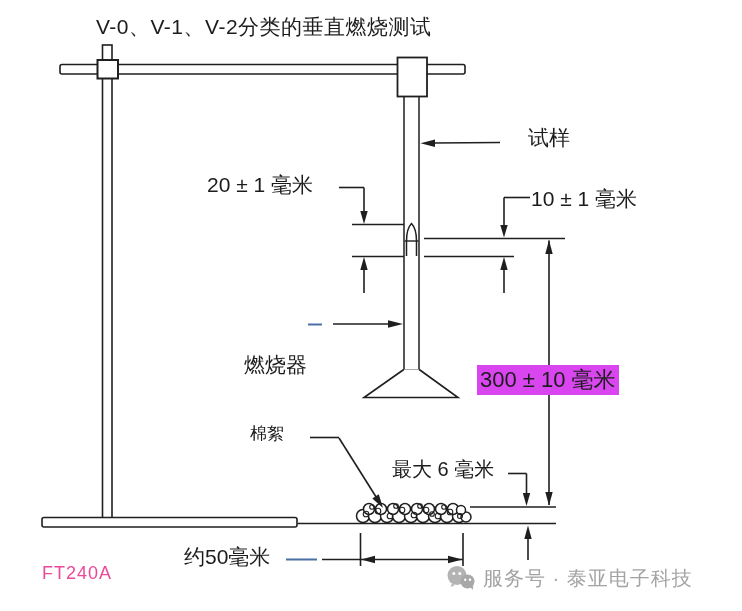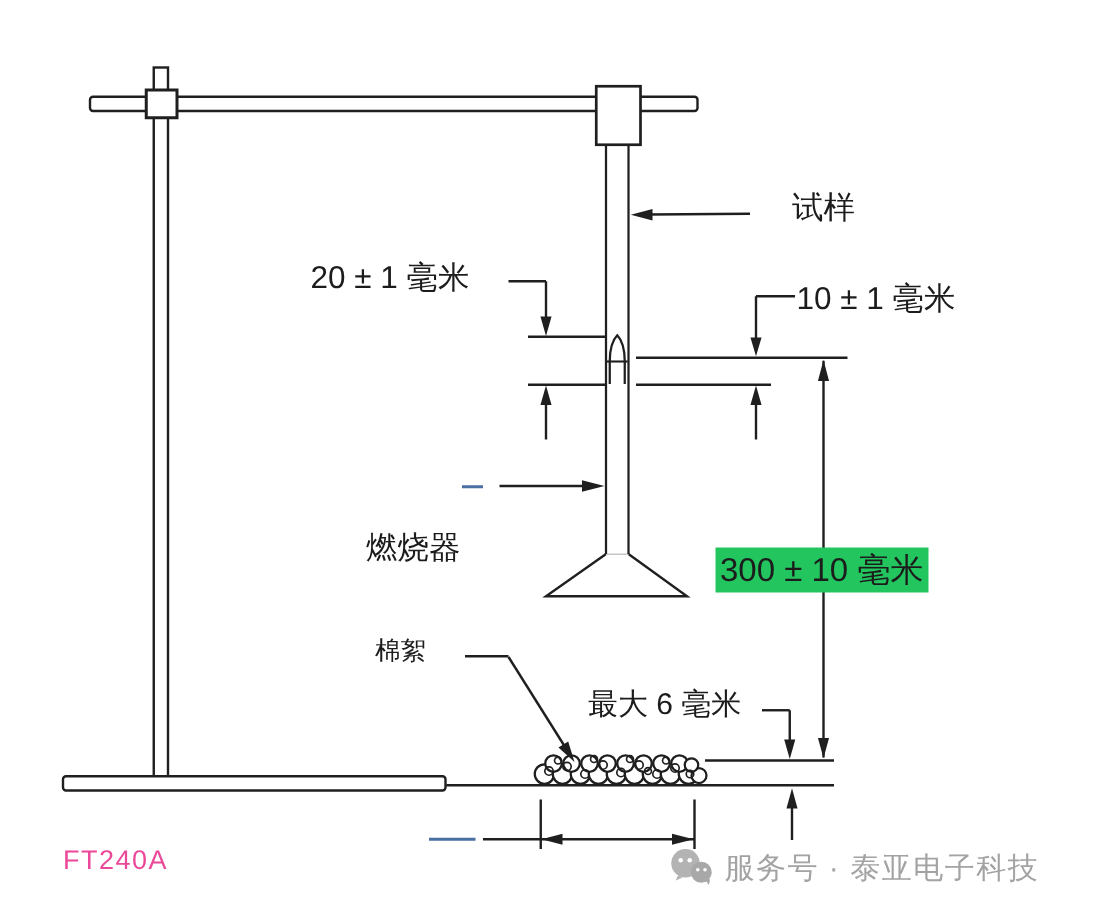--- a/index.html
+++ b/index.html
@@ -11,21 +11,21 @@
     color:#1c1c1c;
     overflow:hidden;
   }
   #linework{position:absolute;left:0;top:0;width:742px;height:611px;}
   .lbl{position:absolute;white-space:nowrap;color:#1c1c1c;}
   .t-title{left:96px;top:13px;font-size:21px;letter-spacing:0.5px;}
   .t-specimen{left:528px;top:124px;font-size:21px;}
   .t-dim20{left:207px;top:171px;font-size:21px;}
   .t-dim10{left:531px;top:185px;font-size:21px;}
   .t-burner{left:244px;top:307px;font-size:21px;margin-top:44px;}
-  .t-dim300{left:477px;top:365px;font-size:22px;background:#22c55e;padding:0 3px;}
+  .t-dim300{left:477px;top:365px;font-size:22px;background:#d946ef;padding:0 3px;}
   .t-cotton{left:250px;top:422px;font-size:17px;}
   .t-max6{left:392px;top:456px;font-size:20px;}
   .t-dim50{left:184px;top:543px;font-size:21px;}
   .t-model{left:42px;top:563px;font-size:18px;letter-spacing:1px;color:#ec4899;}
   .watermark{
     position:absolute;left:446px;top:564px;height:28px;
     display:flex;align-items:center;gap:7px;
     color:#a3a3a3;font-size:20px;letter-spacing:1px;
   }
   .wm-icon{width:30px;height:26px;position:relative;flex:0 0 auto;}
@@ -147,27 +147,29 @@
     <g>
       <line x1="286" y1="559.5" x2="317" y2="559.5" stroke="#4a6fa5" stroke-width="2"></line>
       <line x1="322" y1="559.5" x2="463" y2="559.5"></line>
       <line x1="360.5" y1="533" x2="360.5" y2="566"></line>
       <line x1="463" y1="533" x2="463" y2="566"></line>
       <polygon points="361,559.5 375,555.8 375,563.2" fill="#1f1f1f" stroke="none"></polygon>
       <polygon points="462.5,559.5 448,555.8 448,563.2" fill="#1f1f1f" stroke="none"></polygon>
     </g>
   </svg>
 
+  <div class="lbl t-title">V-0、V-1、V-2分类的垂直燃烧测试</div>
   <div class="lbl t-specimen">试样</div>
   <div class="lbl t-dim20">20 ± 1 毫米</div>
   <div class="lbl t-dim10">10 ± 1 毫米</div>
   <div class="lbl t-burner">燃烧器</div>
   <div class="lbl t-dim300">300 ± 10 毫米</div>
   <div class="lbl t-cotton">棉絮</div>
   <div class="lbl t-max6">最大 6 毫米</div>
+  <div class="lbl t-dim50">约50毫米</div>
   <div class="lbl t-model">FT240A</div>
 
   <div class="watermark">
     <span class="wm-icon">
       <svg viewBox="0 0 30 26" width="30" height="26" xmlns="http://www.w3.org/2000/svg">
         <circle cx="11" cy="10.5" r="9.5" fill="#b3b3b3"></circle>
         <circle cx="21.5" cy="16.5" r="7" fill="#a8a8a8"></circle>
         <circle cx="7.8" cy="8.5" r="1.5" fill="#ffffff"></circle>
         <circle cx="13.8" cy="8.5" r="1.5" fill="#ffffff"></circle>
         <circle cx="19.2" cy="14.8" r="1.2" fill="#ffffff"></circle>

